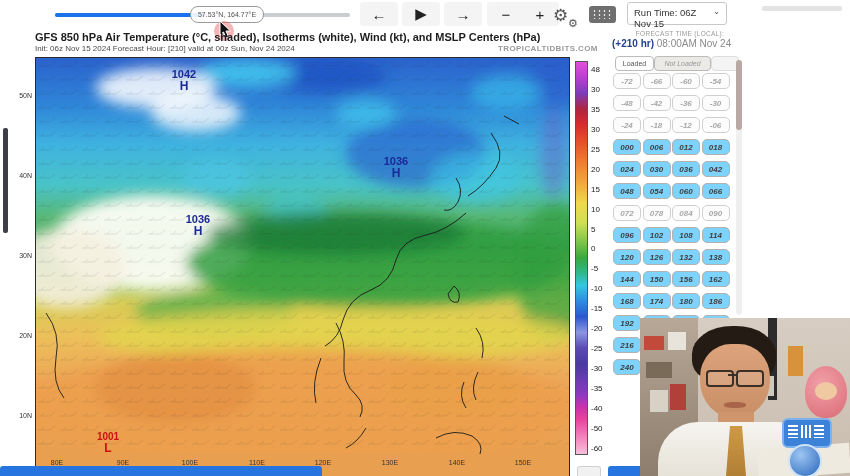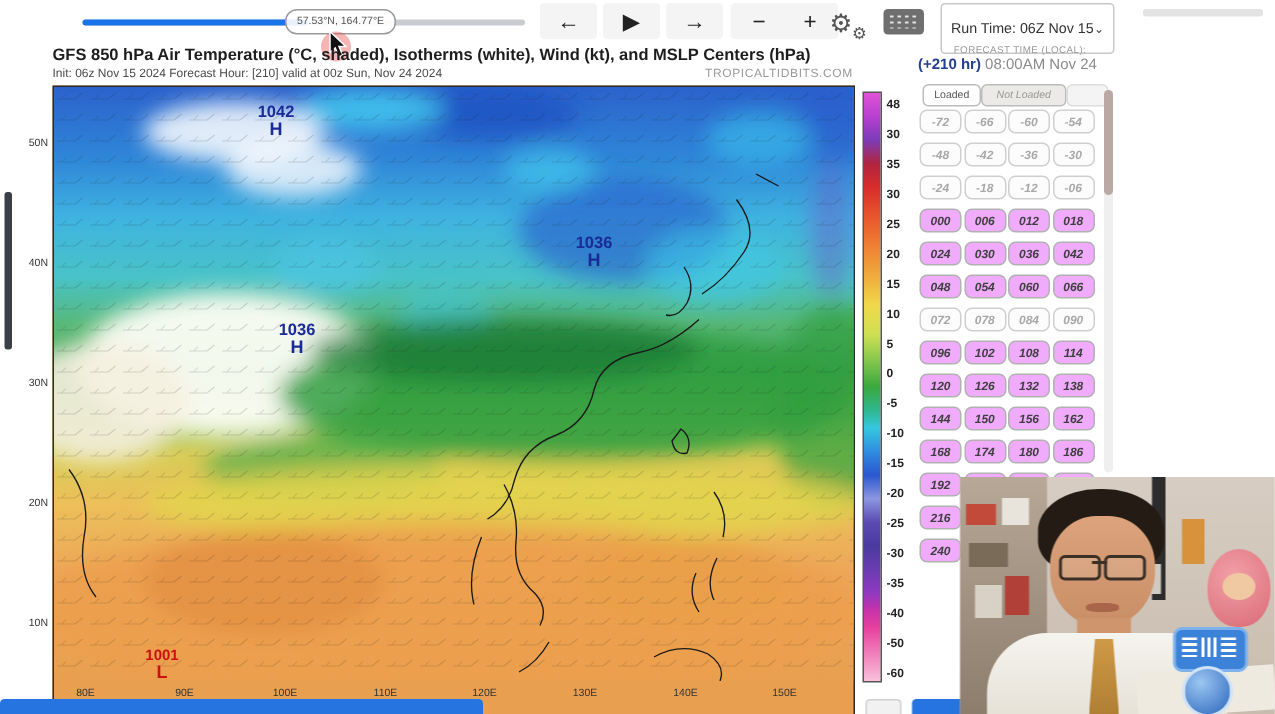--- a/index.html
+++ b/index.html
@@ -14,58 +14,58 @@
              border:1px solid #9a9a9a;border-radius:8px;font-size:7px;color:#555;
              display:flex;align-items:center;justify-content:center;white-space:nowrap}
   .click-halo{left:214px;top:21px;width:20px;height:20px;border-radius:50%;background:rgba(232,92,92,.45)}
   .tb-btn{top:2px;height:24px;width:38px;background:#f4f4f4;border-radius:3px;color:#222;
           display:flex;align-items:center;justify-content:center;font-size:15px;cursor:pointer}
   .gear{left:553px;top:3px;width:34px;height:26px;color:#555;font-size:17px;line-height:26px}
   .gear .g2{position:absolute;left:15px;top:7px;font-size:11px}
   .kbd{left:589px;top:6px;width:27px;height:17px;background:#6f6f6f;border-radius:3px}
   .kbd-keys{position:absolute;inset:3px 3px 4px 3px;background-image:radial-gradient(#e8e8e8 1px,transparent 1.2px);
             background-size:5px 4px}
-  .runsel{left:627px;top:2px;width:116px;height:23px;border:1px solid #c8c8c8;border-radius:3px;
-          background:#fff;font-size:9.5px;color:#333;display:flex;align-items:center;
-          justify-content:space-between;padding:16px 6px;box-sizing:border-box;cursor:pointer}
+  .runsel{left:627px;top:2px;width:100px;height:23px;border:1px solid #c8c8c8;border-radius:3px;
+          background:#fff;font-size:9.5px;color:#333;display:flex;align-items:flex-start;
+          justify-content:space-between;padding:4px 6px;box-sizing:border-box;cursor:pointer}
   .runsel .chev{font-size:8px;color:#444}
   .faint-text{left:762px;top:6px;width:80px;height:5px;background:#e3e3e3;border-radius:2px}
 
   
   .map-title{left:35px;top:31px;width:540px;font-size:11px;font-weight:bold;color:#1d1d1d;white-space:nowrap}
   .map-sub{left:35px;top:44px;font-size:8px;color:#4a4a4a;white-space:nowrap}
-  .wm{left:470px;top:44px;font-size:8px;font-weight:normal;color:#9a9a9a;letter-spacing:.4px}
+  .wm{left:498px;top:44px;font-size:8px;font-weight:bold;color:#9a9a9a;letter-spacing:.4px}
 
   
   .map-frame{left:35px;top:57px;width:535px;height:446px;border:1px solid #2b2b2b;box-sizing:border-box;background:#e8a050}
   .lat{font-size:7px;color:#333;width:20px;text-align:right}
   .lon{font-size:7px;color:#333;transform:translateX(-50%);top:459px}
 
   
   .cbar{left:575px;top:61px;width:13px;height:394px;border:1px solid #555;box-sizing:border-box;
     background:linear-gradient(to bottom,
       #e052d8 0%,#b83fd0 4%,#7c3cb8 8%,#b02440 12%,#d82c2c 16%,#e8552c 21%,#f08034 26%,
       #f0aa3c 31%,#f0d84a 36%,#cfe052 41%,#7cc44c 46%,#3aa83e 50%,#2fb890 54%,#35c8e0 57%,
       #2f8ce0 61%,#2b57d0 65%,#8c96e0 69%,#5a4ab2 73%,#4a3aa0 77%,#6a3cb0 81%,#9038c0 85%,
       #c832aa 88%,#e8409e 91%,#f07ab8 95%,#f8c0da 100%)}
   .cbar-labels{left:591px;top:66px;width:24px;height:387px;display:flex;flex-direction:column;
                justify-content:space-between}
-  .cbar-labels div{font-size:8px;font-weight:bold;color:#222;line-height:8px}
+  .cbar-labels div{font-size:8px;font-weight:normal;color:#222;line-height:8px}
 
   
   .fc-head{left:612px;top:30px;width:136px;text-align:center;font-size:6.5px;color:#9a9a9a;letter-spacing:.3px}
   .fc-time{left:612px;top:38px;width:150px;text-align:left;font-size:10px;color:#8a8a8a}
   .fc-time b{color:#23408e}
   .legend-btn{top:56px;height:13px;border:1px solid #bbb;border-radius:4px;font-size:7px;
               display:flex;align-items:center;justify-content:center;color:#555;background:#fff}
   .legend-btn.nl{font-style:italic;color:#999;background:#eceae7}
   .legend-btn.empty{background:#f4f4f4;border-color:#ddd}
   .hours{left:613px;top:73px;width:124px;display:grid;grid-template-columns:repeat(4,28px);
          column-gap:1.5px;row-gap:6px}
-  .hb{width:28px;height:16px;border:1px solid #b2b2b2;border-radius:5px;background:#f0abfc;
+  .hb{width:28px;height:16px;border:1px solid #b2b2b2;border-radius:5px;background:#7dd3fc;
       font-size:8px;font-weight:bold;font-style:italic;color:#3f3f3f;display:flex;
       align-items:center;justify-content:center;box-sizing:border-box;cursor:pointer}
   .hb.nl{color:#a8a8a8;border-color:#cfcfcf;background:#fcfcfc}
   .sb-scroll{left:736px;top:60px;width:6px;height:255px;background:#efefef;border-radius:3px}
   .sb-thumb2{left:736px;top:60px;width:6px;height:70px;background:#b9a8a4;border-radius:3px}
 
   
   .left-bar{left:3px;top:128px;width:5px;height:105px;background:#3d3f46;border-radius:2px}
   .bt{top:466px;height:10px;border-radius:3px 3px 0 0}
   .bt.blue{background:#2674e0}

